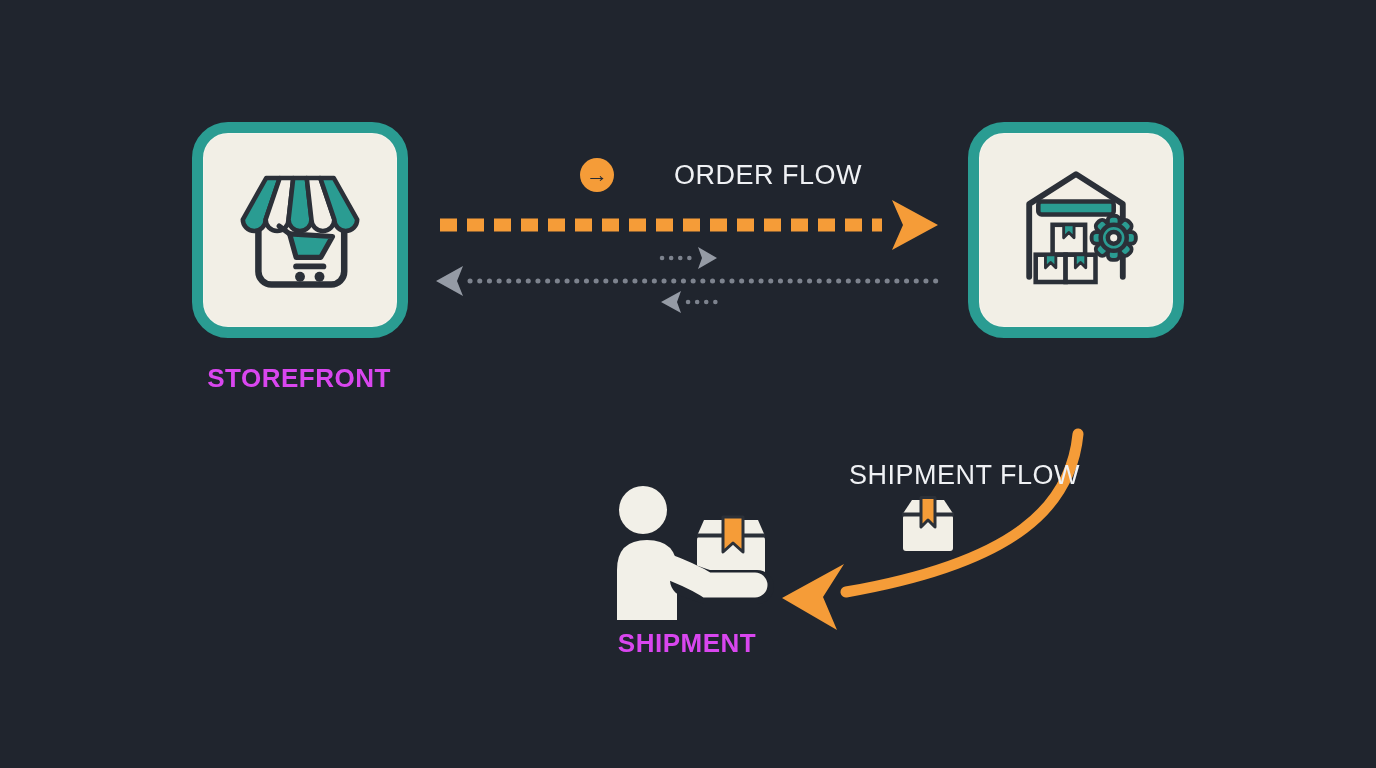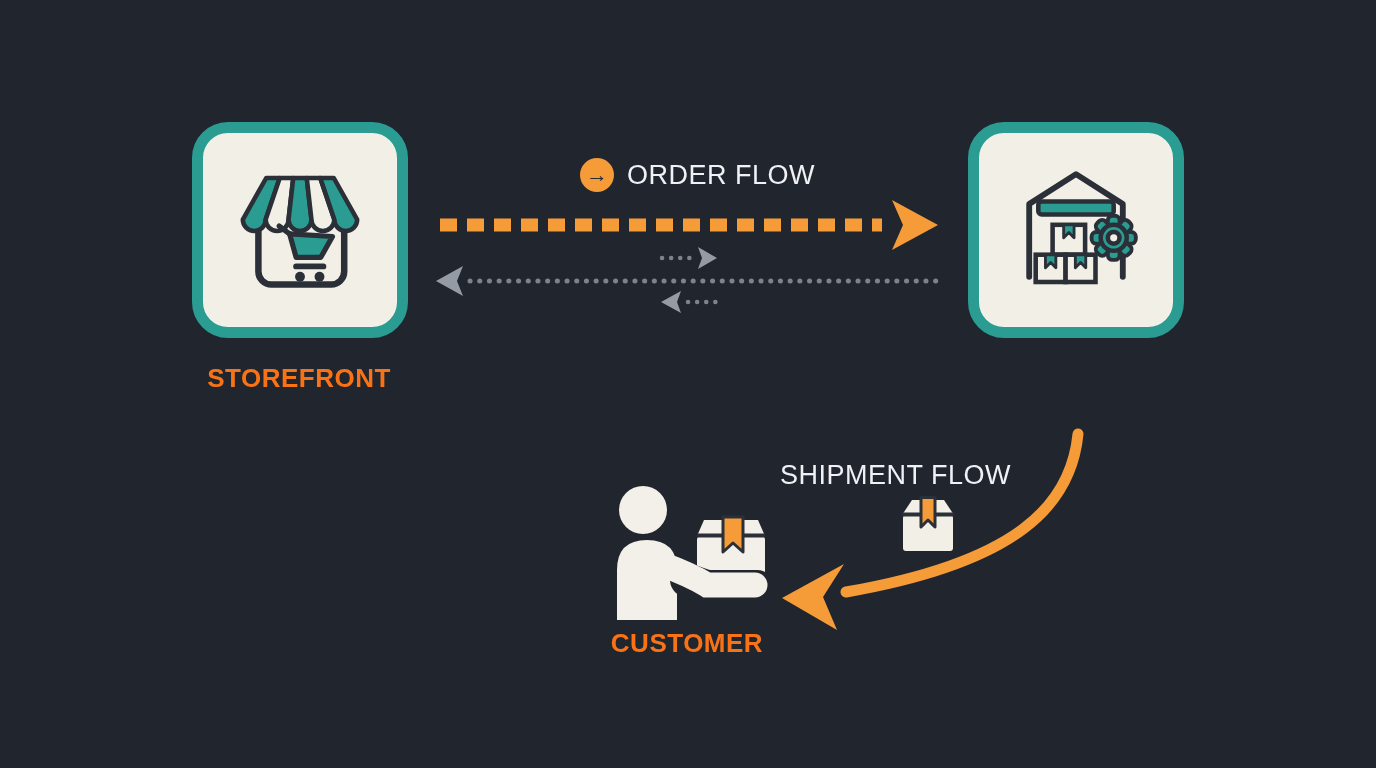--- a/index.html
+++ b/index.html
@@ -9,37 +9,37 @@
     font-family:"Liberation Sans",sans-serif;
   }
   .layer{position:absolute;left:0;top:0;width:1376px;height:768px;}
   .node-card{
     position:absolute;width:194px;height:194px;
     background:#f2efe6;border:11px solid #2a9c92;border-radius:36px;
     display:flex;align-items:center;justify-content:center;
     box-shadow:0 0 0 1px rgba(255,255,255,.25) inset;
   }
   .node-label{
-    position:absolute;color:#f97316;font-weight:700;font-size:26px;
+    position:absolute;color:#d946ef;font-weight:700;font-size:26px;
     letter-spacing:.5px;text-align:center;line-height:30px;
   }
   .flow-label{
     position:absolute;color:#eff1f4;font-weight:500;font-size:27px;
     letter-spacing:.5px;white-space:nowrap;
   }
   .order-flow-group{
     position:absolute;left:580px;top:158px;
     display:flex;align-items:center;gap:13px;
   }
   .order-badge{
     width:34px;height:34px;border-radius:50%;background:#f59c38;
     display:flex;align-items:center;justify-content:center;
     color:#262b33;font-weight:700;font-size:22px;line-height:1;
   }
-  .shipment-label{left:780px;top:460px;width:300px;text-align:left;}
+  .shipment-label{left:780px;top:460px;width:300px;text-align:right;}
   svg{display:block;}
 </style>
 </head>
 <body>
 
 <div class="stage">
 
   <svg class="layer" viewBox="0 0 1376 768">
 
     <g>
@@ -107,21 +107,21 @@
         <rect x="-17" y="-4.5" width="34" height="9" rx="3.5" fill="#2a9c92" stroke="#2b3038" stroke-width="3" transform="rotate(90)"></rect>
         <rect x="-17" y="-4.5" width="34" height="9" rx="3.5" fill="#2a9c92" stroke="#2b3038" stroke-width="3" transform="rotate(135)"></rect>
         <circle cx="0" cy="0" r="10" fill="#2a9c92" stroke="#2b3038" stroke-width="3.5"></circle>
         <circle cx="0" cy="0" r="4.5" fill="#f2efe6" stroke="#2b3038" stroke-width="3.5"></circle>
       </g>
     </svg>
   </div>
 
   <div class="order-flow-group">
     <div class="order-badge">→</div>
-    <div class="flow-label" style="position:static;">ORDER FLOW</div>
+    <div class="flow-label" style="position:static;margin-left:47px;">ORDER FLOW</div>
   </div>
 
   <div class="flow-label shipment-label">SHIPMENT FLOW</div>
   <svg width="66" height="66" viewBox="0 0 66 66" style="position:absolute;left:895px;top:491px;">
     <path d="M7,24 L17,9 L49,9 L59,24 Z" fill="#f2efe6"></path>
     <rect x="8" y="24" width="50" height="36" rx="3" fill="#f2efe6"></rect>
     <path d="M7,23.5 L59,23.5" stroke="#2b3038" stroke-width="4"></path>
     <path d="M26,6.5 L40,6.5 L40,36 L33,29 L26,36 Z" fill="#f59c38" stroke="#2b3038" stroke-width="3" stroke-linejoin="round"></path>
   </svg>
 
@@ -132,15 +132,15 @@
       <path d="M94,54 L101,38 L155,38 L162,54 Z" fill="#f2f0e8"></path>
       <rect x="94" y="54" width="68" height="56" rx="4" fill="#f2f0e8"></rect>
       <path d="M94,53.5 L162,53.5" stroke="#2b3038" stroke-width="4"></path>
       <path d="M120,35 L140,35 L140,70 L130,61 L120,70 Z" fill="#f59c38" stroke="#2b3038" stroke-width="3" stroke-linejoin="round"></path>
     </g>
     <g>
       <path d="M84,98 C92,101 98,103 104,105 L154,105" fill="none" stroke="#20252e" stroke-width="34" stroke-linecap="round"></path>
       <path d="M58,82 C80,90 96,98 104,103 L152,103" fill="none" stroke="#f2f0e8" stroke-width="25" stroke-linecap="round"></path>
     </g>
   </svg>
-  <div class="node-label" style="left:582px;top:628px;width:210px;">CUSTOMER</div>
+  <div class="node-label" style="left:582px;top:628px;width:210px;">SHIPMENT</div>
 
 </div>
 
 </body></html>

